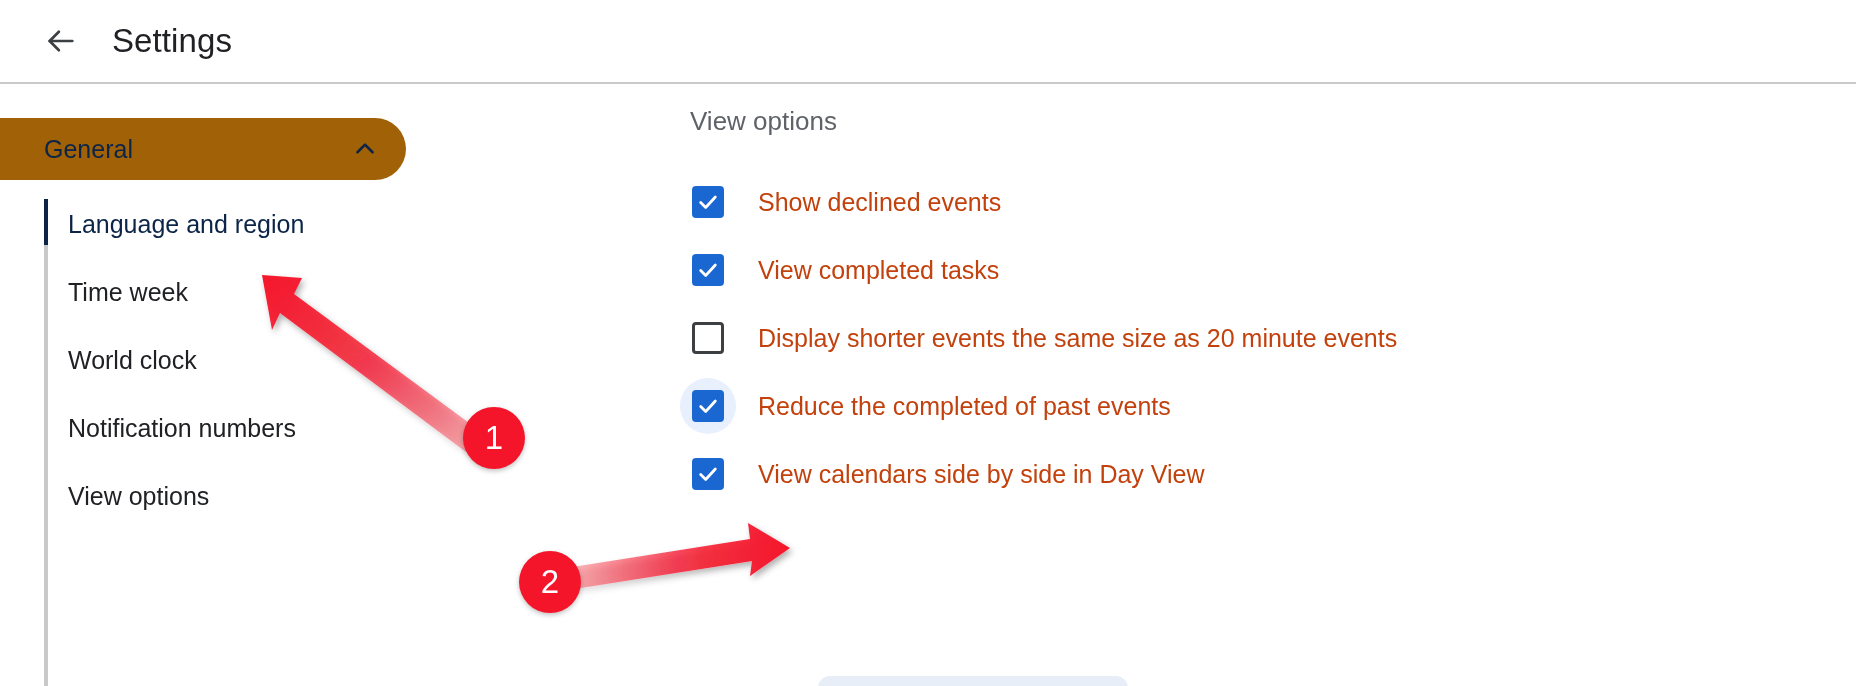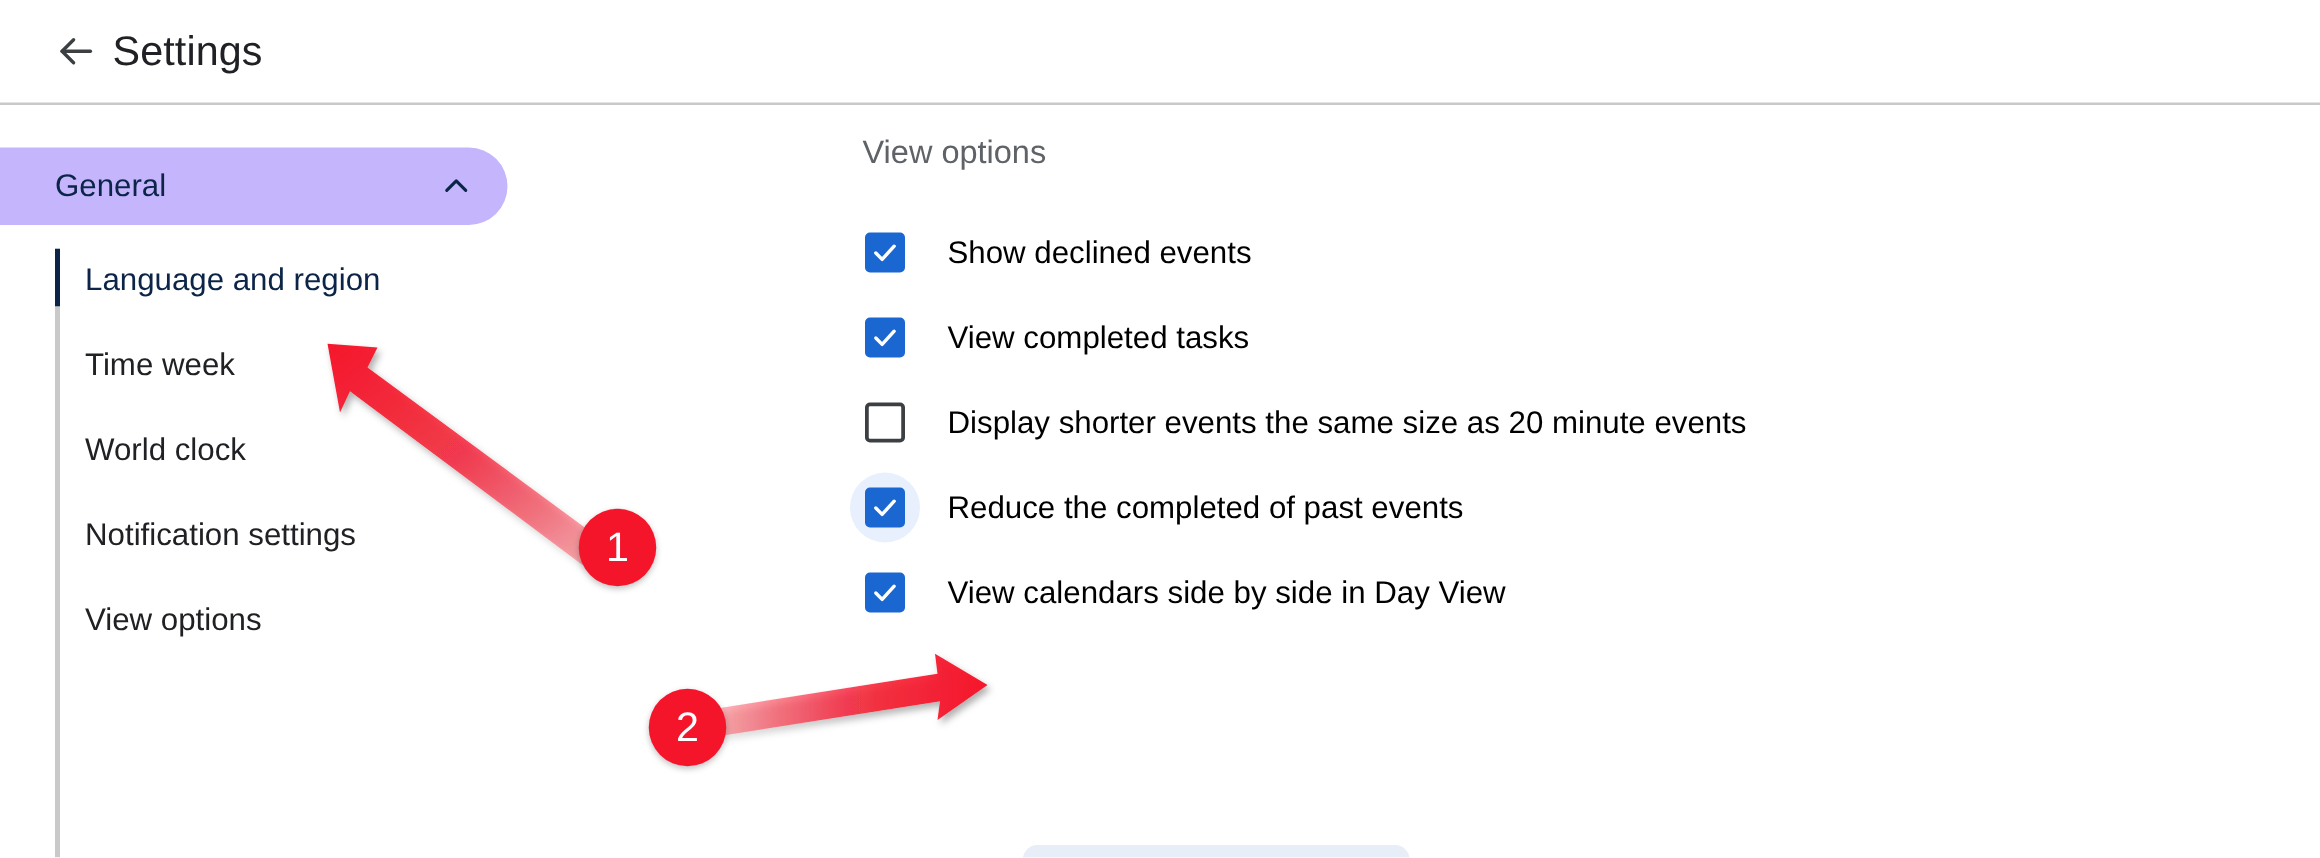--- a/index.html
+++ b/index.html
@@ -37,20 +37,21 @@
     background: transparent;
     border-radius: 50%;
     display: flex;
     align-items: center;
     justify-content: center;
     cursor: pointer;
     padding: 0;
   }
   .back-btn svg { display: block; }
   .page-title {
+    margin-left: 22px;
     font-size: 33px;
     font-weight: 400;
     color: #202124;
     letter-spacing: 0.1px;
     white-space: nowrap;
   }
 
   
   .sidebar {
     position: absolute;
@@ -59,21 +60,21 @@
     width: 660px;
     height: 600px;
     background: #ffffff;
   }
   .nav-group-header {
     position: absolute;
     left: 0;
     top: 32px;
     width: 406px;
     height: 62px;
-    background: #c4b5fd;
+    background: #a16207;
     border-top-right-radius: 31px;
     border-bottom-right-radius: 31px;
     display: flex;
     align-items: center;
     justify-content: space-between;
     box-sizing: border-box;
     padding: 0 28px 0 44px;
     cursor: pointer;
   }
   .nav-group-label {
@@ -176,21 +177,21 @@
     display: flex;
     align-items: center;
     justify-content: center;
   }
   .cbox.on  { background: #1a67d2; border: 2px solid #1a67d2; }
   .cbox.off { background: #ffffff; border: 3px solid #3c4043; }
   .cbox svg { display: block; }
   .option-label {
     margin-left: 22px;
     font-size: 25px;
-    color: #000000;
+    color: #c2410c;
     white-space: nowrap;
   }
 
   
   .bottom-panel {
     position: absolute;
     left: 818px;
     top: 676px;
     width: 310px;
     height: 40px;
@@ -257,21 +258,21 @@
     <div class="nav-item active">
       <span>Language and region</span>
     </div>
     <div class="nav-item">
       <span>Time week</span>
     </div>
     <div class="nav-item">
       <span>World clock</span>
     </div>
     <div class="nav-item">
-      <span>Notification settings</span>
+      <span>Notification numbers</span>
     </div>
     <div class="nav-item">
       <span>View options</span>
     </div>
   </div>
 </div>
 
 <div class="main">
   <div class="section-title">View options</div>
 

